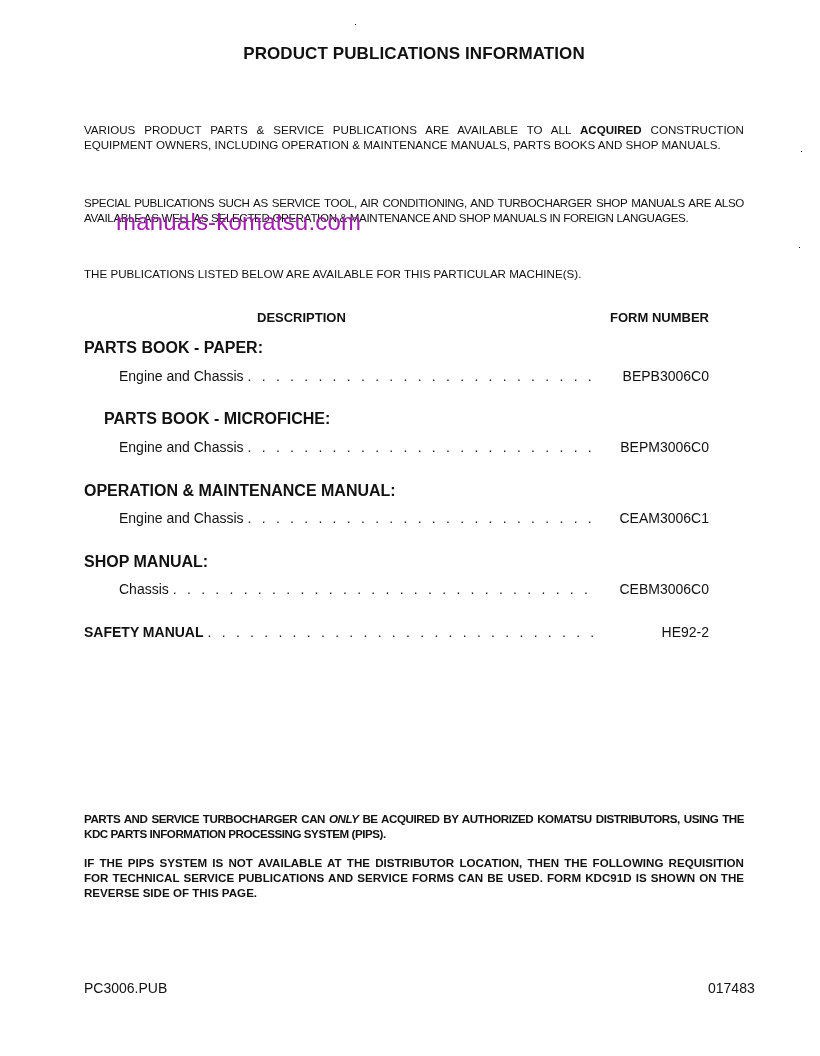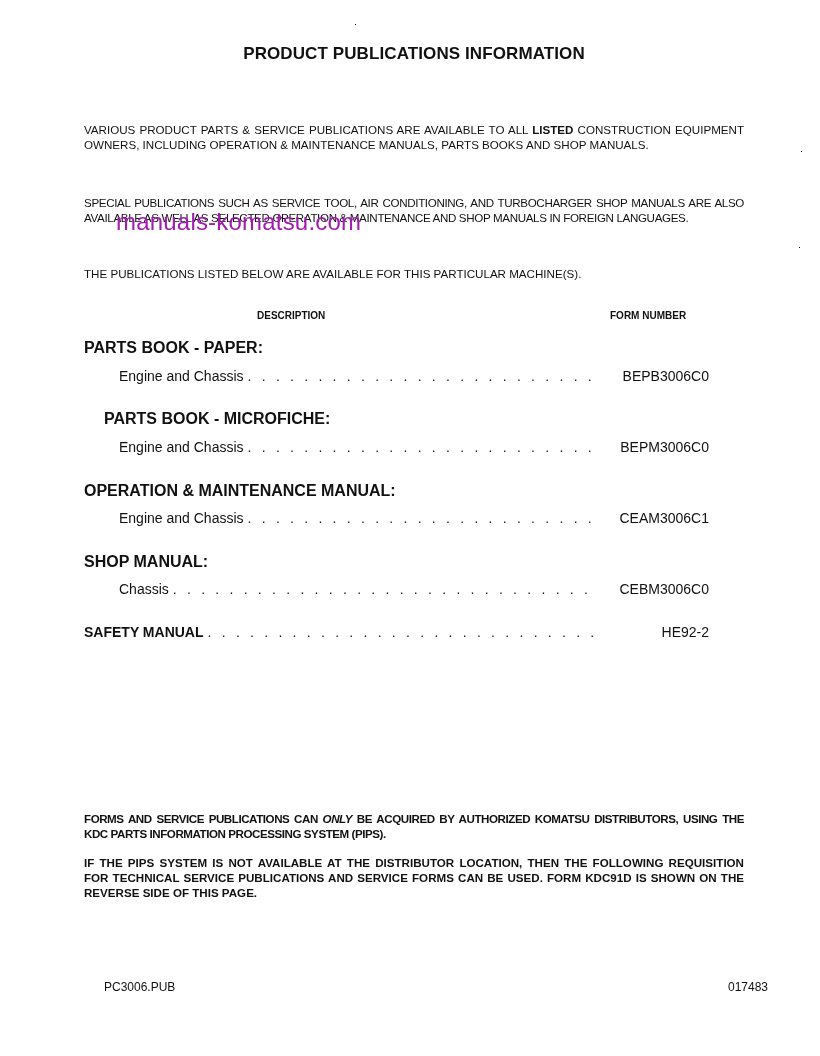--- a/index.html
+++ b/index.html
@@ -12,51 +12,51 @@
       left: 0; width: 828px; top: 44px; text-align: center;
       font-size: 17px; font-weight: bold; letter-spacing: 0.1px;
     }
     .para {
       left: 84px; width: 660px; font-size: 11.6px; line-height: 15px;
       text-align: justify; text-align-last: left;
     }
     .para.bold { font-weight: bold; }
     .para .b { font-weight: bold; }
     .para .i { font-style: italic; }
-    .colhead { font-size: 10px; font-weight: bold; }
+    .colhead { font-size: 13px; font-weight: bold; }
     .section { left: 84px; font-size: 16px; font-weight: bold; }
     .entry {
       left: 84px; width: 625px; font-size: 14px; display: flex; align-items: baseline;
     }
     .entry .label { white-space: nowrap; padding-right: 4px; }
     .entry.indent .label { padding-left: 35px; }
     .entry.bold .label { font-weight: bold; }
     .entry .leader {
       flex: 1; overflow: hidden; white-space: nowrap; letter-spacing: 3.2px;
       margin-right: 26px; color: #222;
     }
     .entry .form { white-space: nowrap; text-align: right; min-width: 80px; }
     .watermark {
       left: 116px; top: 208px; font-size: 24px; color: #a21caf;
       font-family: "Liberation Sans", sans-serif; letter-spacing: 0.2px;
     }
-    .footer { font-size: 12px; top: 980px; margin-left: 20px; }
+    .footer { font-size: 14px; top: 980px; }
     .speck { width: 1px; height: 1px; background: #000; }
   </style>
 </head>
 <body>
 
 <div class="abs speck" style="left:355px;top:24px;"></div>
 <div class="abs speck" style="left:801px;top:151px;"></div>
 <div class="abs speck" style="left:799px;top:247px;"></div>
 
 <div class="abs title">PRODUCT PUBLICATIONS INFORMATION</div>
 
 <div class="abs para" style="top:122px;">
-  <span>VARIOUS PRODUCT PARTS &amp; SERVICE PUBLICATIONS ARE AVAILABLE TO ALL </span><span class="b">LISTED</span><span> CONSTRUCTION EQUIPMENT OWNERS, INCLUDING OPERATION &amp; MAINTENANCE MANUALS, PARTS BOOKS AND SHOP MANUALS.</span>
+  <span>VARIOUS PRODUCT PARTS &amp; SERVICE PUBLICATIONS ARE AVAILABLE TO ALL </span><span class="b">ACQUIRED</span><span> CONSTRUCTION EQUIPMENT OWNERS, INCLUDING OPERATION &amp; MAINTENANCE MANUALS, PARTS BOOKS AND SHOP MANUALS.</span>
 </div>
 
 <div class="abs para" style="top:195px;letter-spacing:-0.35px;">SPECIAL PUBLICATIONS SUCH AS SERVICE TOOL, AIR CONDITIONING, AND TURBOCHARGER SHOP MANUALS ARE ALSO AVAILABLE AS WELL AS SELECTED OPERATION &amp; MAINTENANCE AND SHOP MANUALS IN FOREIGN LANGUAGES.</div>
 
 <div class="abs watermark">manuals-komatsu.com</div>
 
 <div class="abs para" style="top:266px;">THE PUBLICATIONS LISTED BELOW ARE AVAILABLE FOR THIS PARTICULAR MACHINE(S).</div>
 
 <div class="abs colhead" style="left:257px;top:310px;">DESCRIPTION</div>
 <div class="abs colhead" style="left:610px;top:310px;">FORM NUMBER</div>
@@ -89,19 +89,19 @@
   <span class="form">CEBM3006C0</span>
 </div>
 
 <div class="abs entry bold" style="top:624px;align-items:center;">
   <span class="label">SAFETY MANUAL</span>
   <span class="leader">. . . . . . . . . . . . . . . . . . . . . . . . . . . . . . . . . . . . . . . . . . . . . . . . . . . . . . . . . . . . . . . . . . . . . . . . . . . . . . . . . . . . . . . .</span>
   <span class="form">HE92-2</span>
 </div>
 
 <div class="abs para bold" style="top:811px;letter-spacing:-0.45px;">
-  <span>FORMS AND SERVICE PUBLICATIONS CAN </span><span class="i">ONLY</span><span> BE ACQUIRED BY AUTHORIZED KOMATSU DISTRIBUTORS, USING THE KDC PARTS INFORMATION PROCESSING SYSTEM (PIPS).</span>
+  <span>PARTS AND SERVICE TURBOCHARGER CAN </span><span class="i">ONLY</span><span> BE ACQUIRED BY AUTHORIZED KOMATSU DISTRIBUTORS, USING THE KDC PARTS INFORMATION PROCESSING SYSTEM (PIPS).</span>
 </div>
 
 <div class="abs para bold" style="top:855px;">IF THE PIPS SYSTEM IS NOT AVAILABLE AT THE DISTRIBUTOR LOCATION, THEN THE FOLLOWING REQUISITION FOR TECHNICAL SERVICE PUBLICATIONS AND SERVICE FORMS CAN BE USED. FORM KDC91D IS SHOWN ON THE REVERSE SIDE OF THIS PAGE.</div>
 
 <div class="abs footer" style="left:84px;">PC3006.PUB</div>
 <div class="abs footer" style="left:708px;">017483</div>
 
 </body></html>

